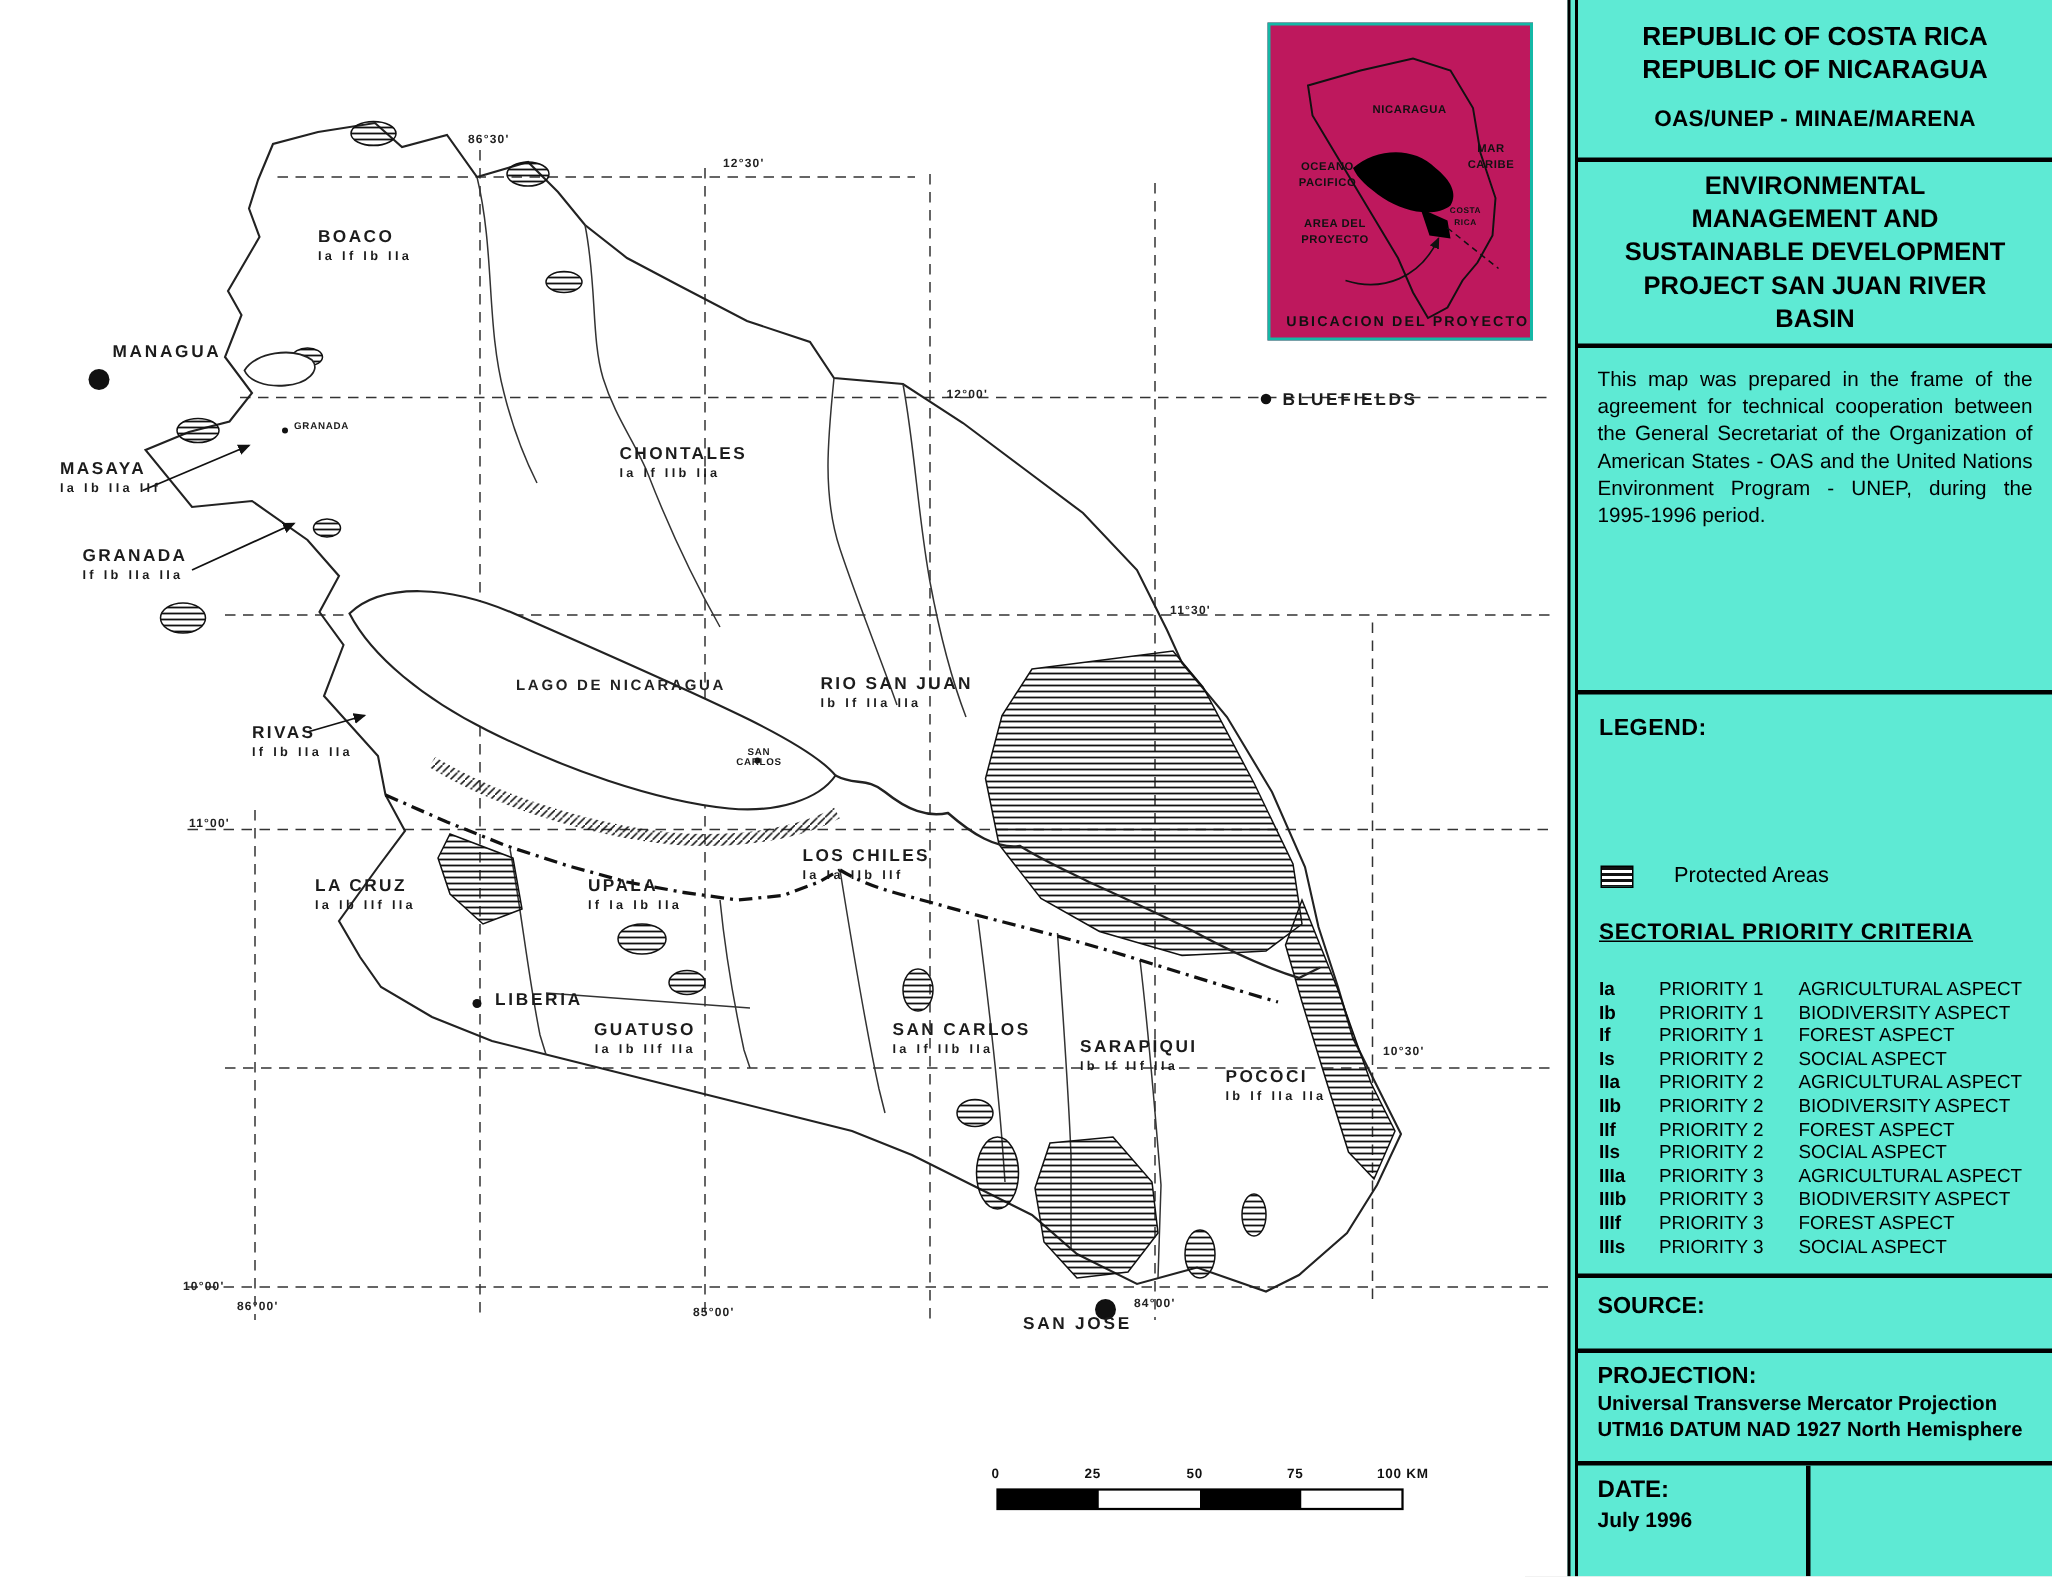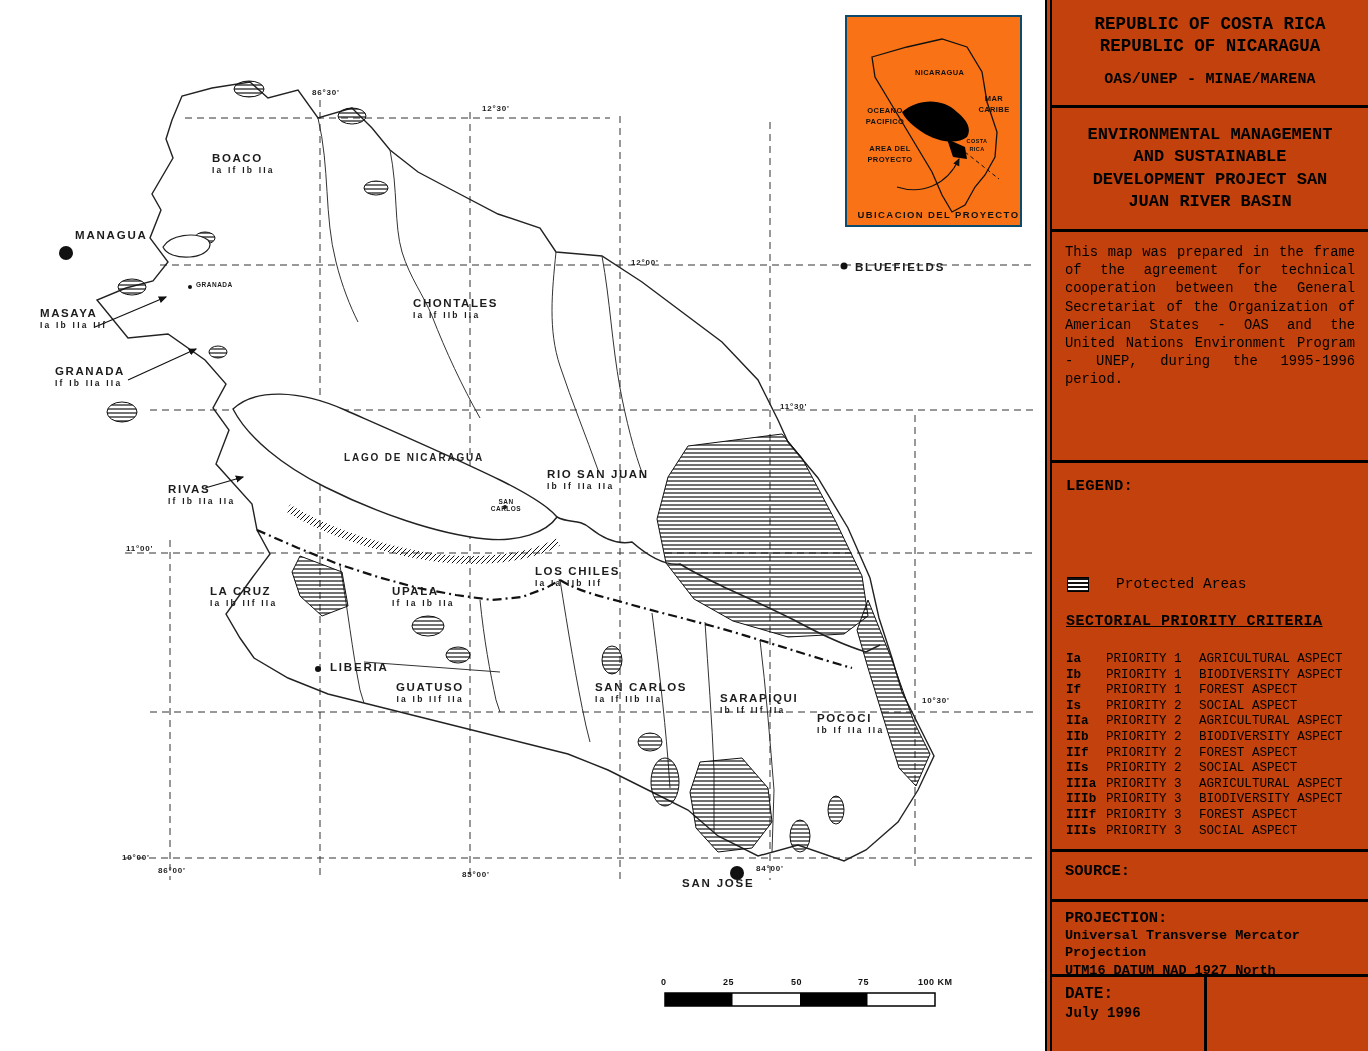--- a/index.html
+++ b/index.html
@@ -11,28 +11,28 @@
   .maplabel{position:absolute;font-size:11.5px;font-weight:600;letter-spacing:1.6px;
             color:#1c1c1c;white-space:nowrap;line-height:1.1;}
   .maplabel .codes{display:block;font-size:8.5px;font-weight:800;letter-spacing:2.2px;margin-top:1px;}
   .citylabel{position:absolute;font-size:11.5px;font-weight:600;letter-spacing:1.8px;color:#1c1c1c;white-space:nowrap;}
   .tinylabel{position:absolute;font-size:6.5px;font-weight:700;letter-spacing:0.5px;color:#1c1c1c;
              text-align:center;line-height:1.15;}
   .waterlabel{position:absolute;font-size:10px;font-weight:600;letter-spacing:1.8px;color:#222;white-space:nowrap;}
   .gridlabel{position:absolute;font-size:8px;font-weight:700;letter-spacing:0.8px;color:#222;white-space:nowrap;}
   .sblabel{position:absolute;font-size:9px;font-weight:700;letter-spacing:0.5px;color:#111;white-space:nowrap;}
   
-  .inset{position:absolute;left:845px;top:15px;width:173px;height:208px;border:2px solid #0c4a6e;background:#f97316;}
+  .inset{position:absolute;left:845px;top:15px;width:173px;height:208px;border:2px solid #14b8a6;background:#be185d;}
   .inset-label{position:absolute;font-size:7.5px;font-weight:700;letter-spacing:0.4px;color:#111;
                text-align:center;line-height:1.5;}
   .inset-caption{position:absolute;left:0;right:0;bottom:5px;text-align:center;font-size:9.5px;
                  font-weight:700;letter-spacing:1.4px;color:#111;margin-left:10px;}
   
   .panel{position:absolute;left:1045px;top:0;width:323px;height:1051px;box-sizing:border-box;
-         border-left:7px double #000;background:#c2410c;font-family:Liberation Mono, monospace;color:#000;}
+         border-left:7px double #000;background:#5eead4;font-family:Liberation Sans, sans-serif;color:#000;}
   .sec{box-sizing:border-box;border-bottom:3px solid #000;overflow:hidden;}
   .sec-titles{height:108px;text-align:center;padding-top:13px;}
   .country{font-size:17.5px;font-weight:700;line-height:1.28;}
   .orgs{font-size:15px;font-weight:700;margin-top:13px;letter-spacing:0.2px;}
   .sec-project{height:124px;display:flex;align-items:center;justify-content:center;}
   .project-title{width:254px;text-align:center;font-size:17px;font-weight:700;line-height:1.3;}
   .sec-desc{height:231px;padding:12px 13px 0 13px;font-size:13.8px;line-height:1.32;text-align:justify;}
   .sec-desc p{margin:0 0 17px 0;}
   .sec-legend{height:389px;position:relative;}
   .legend-heading{position:absolute;left:14px;top:14px;font-size:15.5px;font-weight:700;letter-spacing:0.3px;}
@@ -189,21 +189,21 @@
       <span class="codes">Ia Ib IIa IIf</span>
     </div>
     <div class="maplabel" style="left:55px;top:365px;">
       <span>GRANADA</span>
       <span class="codes">If Ib IIa IIa</span>
     </div>
     <div class="maplabel" style="left:168px;top:483px;">
       <span>RIVAS</span>
       <span class="codes">If Ib IIa IIa</span>
     </div>
-    <div class="maplabel" style="left:547px;top:468px;">
+    <div class="maplabel" style="left:547px;top:450px;">
       <span>RIO SAN JUAN</span>
       <span class="codes">Ib If IIa IIa</span>
     </div>
     <div class="maplabel" style="left:210px;top:585px;">
       <span>LA CRUZ</span>
       <span class="codes">Ia Ib IIf IIa</span>
     </div>
     <div class="maplabel" style="left:392px;top:585px;">
       <span>UPALA</span>
       <span class="codes">If Ia Ib IIa</span>

